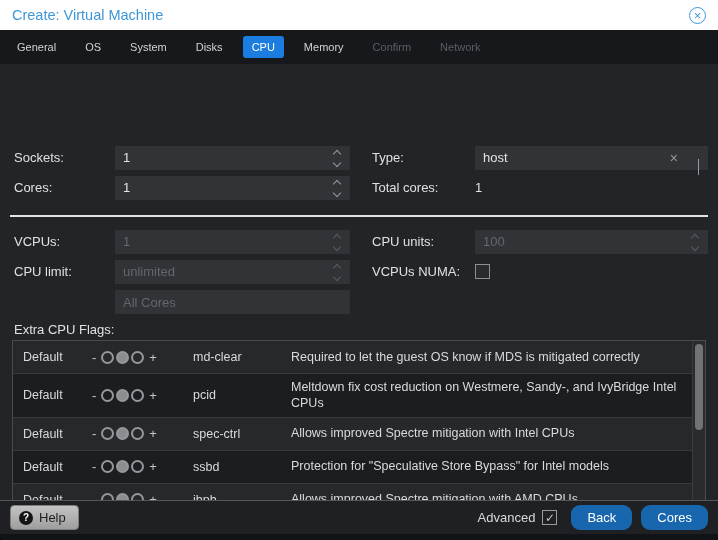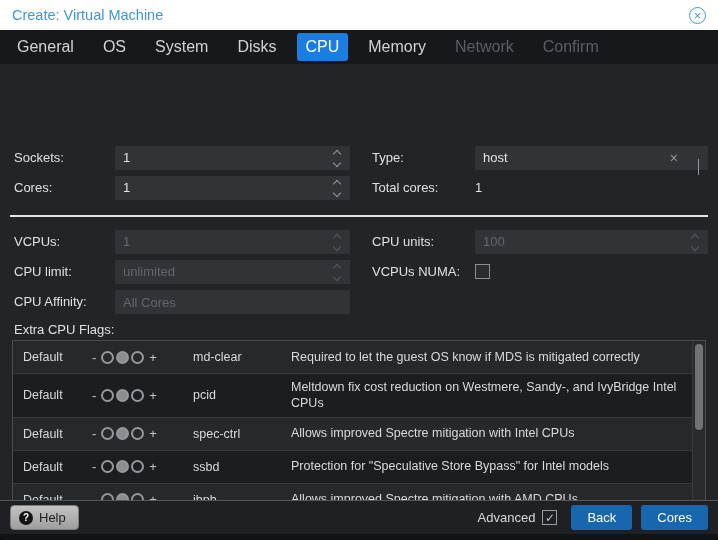--- a/index.html
+++ b/index.html
@@ -10,21 +10,21 @@
     border-radius:0 0 6px 6px;
   }
   
   .titlebar{position:absolute;left:0;top:0;width:100%;height:30px;background:#ffffff;
     display:flex;align-items:center;padding:0 12px;}
   .title{color:#3f96d7;font-size:14.5px;flex:1;}
   .close-btn{width:17px;height:17px;border:1px solid #3f96d7;border-radius:50%;
     color:#3f96d7;font-size:13px;line-height:15px;text-align:center;cursor:pointer;}
   .tabbar{position:absolute;left:0;top:30px;width:100%;height:34px;background:#17181b;
     display:flex;align-items:center;padding:0 8px;}
-  .tab{padding:5px 9px;margin-right:11px;font-size:16px;color:#d2d3d6;border-radius:3px;cursor:pointer;}
+  .tab{padding:5px 9px;margin-right:11px;font-size:11px;color:#d2d3d6;border-radius:3px;cursor:pointer;}
   .tab.active{background:#1c7de0;color:#ffffff;}
   .tab.disabled{color:#5b5e63;cursor:default;}
   
   .body{position:absolute;left:0;top:64px;width:100%;height:436px;background:#232428;}
   .flabel{position:absolute;font-size:13px;color:#dfe0e3;line-height:24px;}
   .field{position:absolute;height:24px;background:#323337;font-size:13px;color:#e2e3e5;
     line-height:24px;padding:0 26px 0 8px;}
   .field.disabled{color:#63666b;}
   .field input{background:transparent;border:none;outline:none;width:100%;height:100%;
     font-family:Liberation Sans, sans-serif;font-size:13px;color:#e2e3e5;padding:0;}
@@ -62,21 +62,21 @@
   .help-btn{display:flex;align-items:center;gap:6px;height:25px;padding:0 12px 0 8px;
     background:linear-gradient(#c3c3c3,#9e9e9e);border:1px solid #7e7e7e;border-radius:4px;
     font-size:13px;color:#1f1f1f;cursor:pointer;}
   .help-q{width:14px;height:14px;border-radius:50%;background:#141414;color:#ffffff;
     font-size:10px;font-weight:bold;text-align:center;line-height:14px;}
   .footer-spacer{flex:1;}
   .adv-label{font-size:13px;color:#d8d9dc;margin-right:7px;}
   .adv-check{width:15px;height:15px;border:1px solid #9a9ca0;background:transparent;
     color:#c6c8cb;font-size:12px;line-height:14px;text-align:center;cursor:pointer;
     font-family:"DejaVu Sans",sans-serif;margin-right:14px;}
-  .btn{height:25px;border:none;border-radius:3px;background:#1866ad;color:#ffffff;
+  .btn{height:25px;border:none;border-radius:9px;background:#1866ad;color:#ffffff;
     font-family:"Liberation Sans",sans-serif;font-size:13px;padding:0 16px;cursor:pointer;}
   .btn + .btn{margin-left:9px;}
   .bottomstrip{position:absolute;left:0;top:534px;width:100%;height:6px;background:#121316;}
 </style>
 </head>
 <body>
 
 <div class="dialog">
 
   <div class="titlebar">
@@ -84,22 +84,22 @@
     <span class="close-btn"><span>×</span></span>
   </div>
 
   <div class="tabbar">
       <div class="tab">General</div>
       <div class="tab">OS</div>
       <div class="tab">System</div>
       <div class="tab">Disks</div>
       <div class="tab active">CPU</div>
       <div class="tab">Memory</div>
+      <div class="tab disabled">Confirm</div>
       <div class="tab disabled">Network</div>
-      <div class="tab disabled">Confirm</div>
     </div>
 
   <div class="body">
 
     <span class="flabel" style="left:14px;top:82px;">Sockets:</span>
     <div class="field" style="left:115px;top:82px;width:235px;">
       <span>1</span>
       <span class="spin">
           <span class="chev up"></span>
           <span class="chev down"></span>
@@ -150,21 +150,20 @@
       <span>unlimited</span>
       <span class="spin">
           <span class="chev up"></span>
           <span class="chev down"></span>
         </span>
     </div>
 
     <span class="flabel" style="left:372px;top:196px;">VCPUs NUMA:</span>
     <div class="checkbox" style="left:475px;top:200px;"></div>
 
-    <span class="flabel" style="left:14px;top:226px;">CPU Affinity:</span>
     <div class="field" style="left:115px;top:226px;width:235px;padding-right:8px;">
       <input placeholder="All Cores" value="" style="">
     </div>
 
     <span class="flags-label">Extra CPU Flags:</span>
     <div class="flags-table">
       <div>
   <div class="frow light">
     <span>Default</span>
     <span class="slider">

